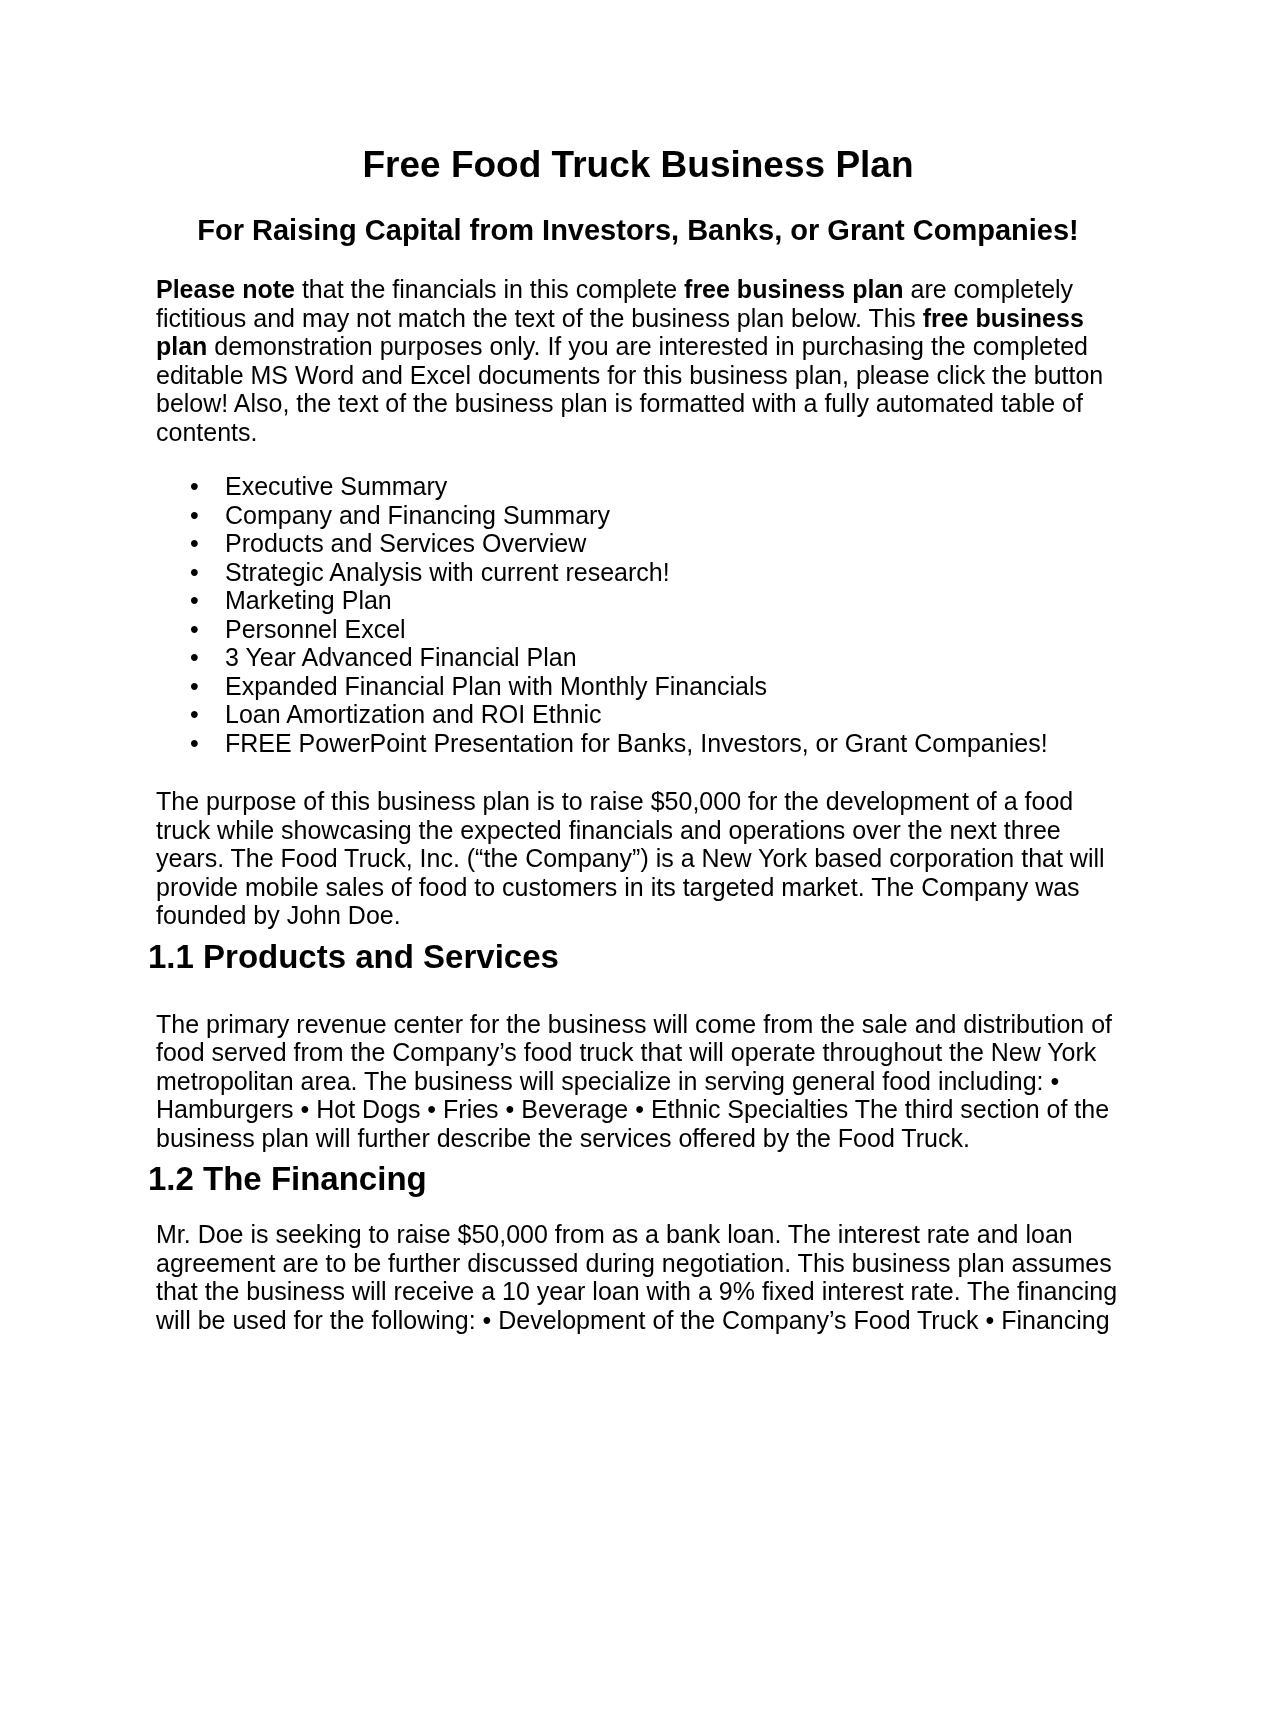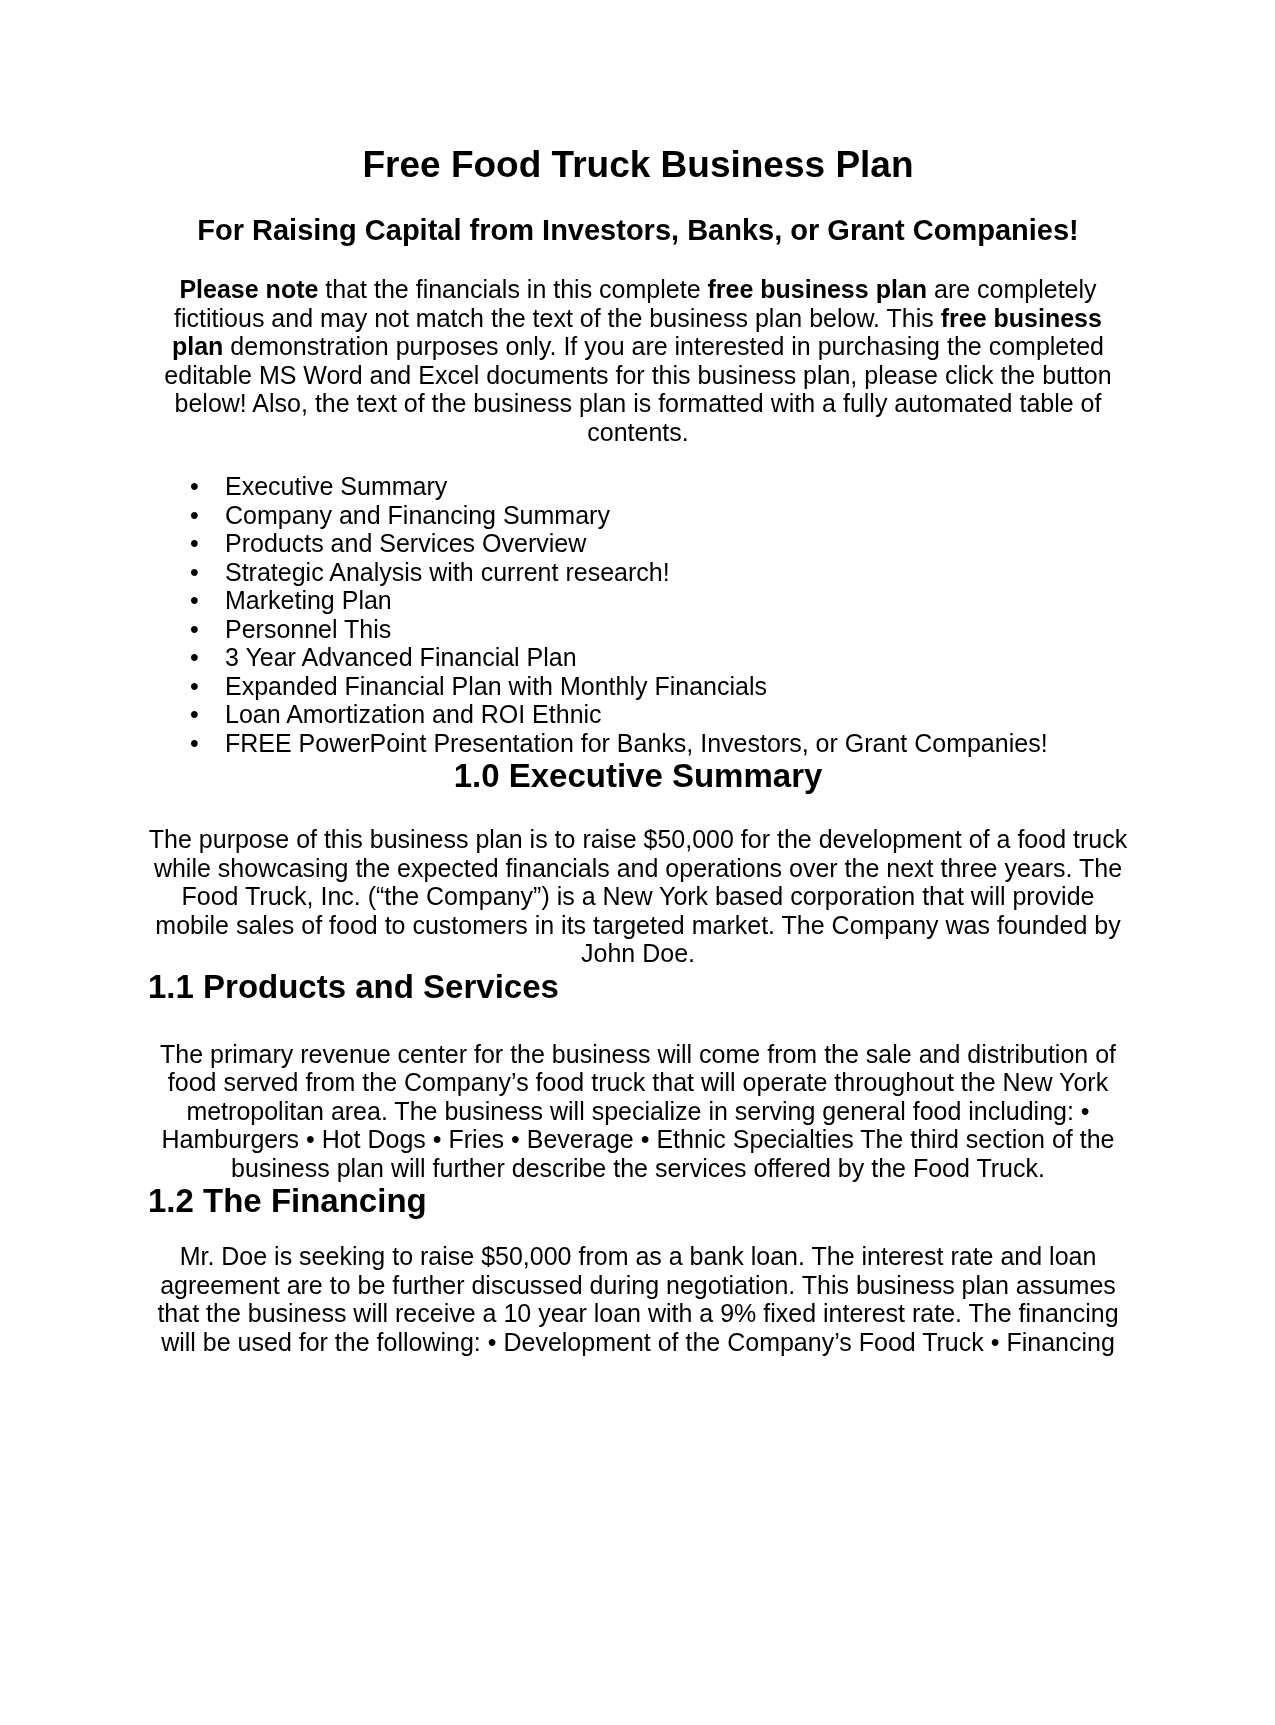--- a/index.html
+++ b/index.html
@@ -26,24 +26,24 @@
     text-align: center;
   }
   .doc-subtitle {
     margin: 26px 0 0 0;
     font-size: 29px;
     line-height: 34px;
     font-weight: bold;
     text-align: center;
   }
   .body-text {
-    margin: 0;
+    margin: 8px;
     font-size: 25px;
     line-height: 28.5px;
-    text-align: center;
+    text-align: left;
   }
   .mt-22 { margin-top: 22px; }
   .mt-26 { margin-top: 26px; }
   .mt-28 { margin-top: 28px; }
   .mt-30 { margin-top: 30px; }
   .mt-34 { margin-top: 34px; }
   .mt-62 { margin-top: 62px; }
   .features-list {
     margin: 26px 0 0 0;
     padding: 0 0 0 77px;
@@ -83,28 +83,27 @@
 
   <p class="body-text mt-28"><b>Please note</b><span> that the financials in this complete </span><b>free business plan</b><span> are completely fictitious and may not match the text of the business plan below. This </span><b>free business plan</b><span> demonstration purposes only. If you are interested in purchasing the completed editable MS Word and Excel documents for this business plan, please click the button below! Also, the text of the business plan is formatted with a fully automated table of contents.</span></p>
 
 
   <ul class="features-list">
     <li>Executive Summary</li>
     <li>Company and Financing Summary</li>
     <li>Products and Services Overview</li>
     <li>Strategic Analysis with current research!</li>
     <li>Marketing Plan</li>
-    <li>Personnel This</li>
+    <li>Personnel Excel</li>
     <li>3 Year Advanced Financial Plan</li>
     <li>Expanded Financial Plan with Monthly Financials</li>
     <li>Loan Amortization and ROI Ethnic</li>
     <li>FREE PowerPoint Presentation for Banks, Investors, or Grant Companies!</li>
   </ul>
 
-  <h2 class="section-heading center mt-26">1.0 Executive Summary</h2>
   <p class="body-text mt-30">The purpose of this business plan is to raise $50,000 for the development of a food truck while showcasing the expected financials and operations over the next three years. The Food Truck, Inc. (“the Company”) is a New York based corporation that will provide mobile sales of food to customers in its targeted market. The Company was founded by John Doe.</p>
 
   <h2 class="section-heading mt-22">1.1 Products and Services</h2>
   <p class="body-text mt-34">The primary revenue center for the business will come from the sale and distribution of food served from the Company’s food truck that will operate throughout the New York metropolitan area. The business will specialize in serving general food including: • Hamburgers • Hot Dogs • Fries • Beverage • Ethnic Specialties The third section of the business plan will further describe the services offered by the Food Truck.</p>
 
   <h2 class="section-heading mt-22">1.2 The Financing</h2>
   <p class="body-text mt-22">Mr. Doe is seeking to raise $50,000 from as a bank loan. The interest rate and loan agreement are to be further discussed during negotiation. This business plan assumes that the business will receive a 10 year loan with a 9% fixed interest rate. The financing will be used for the following: • Development of the Company’s Food Truck • Financing</p>
 
 </div>
 

